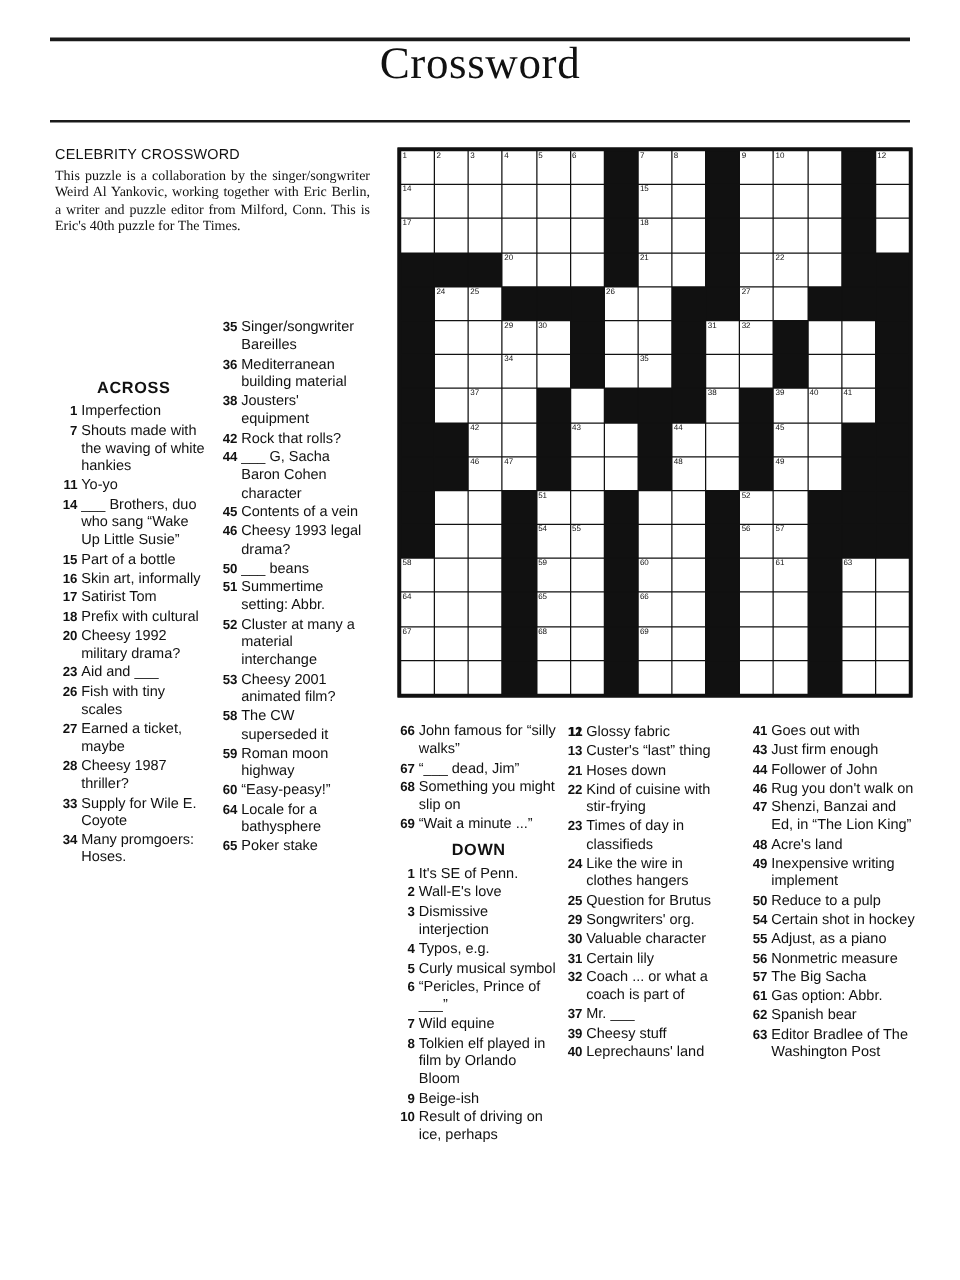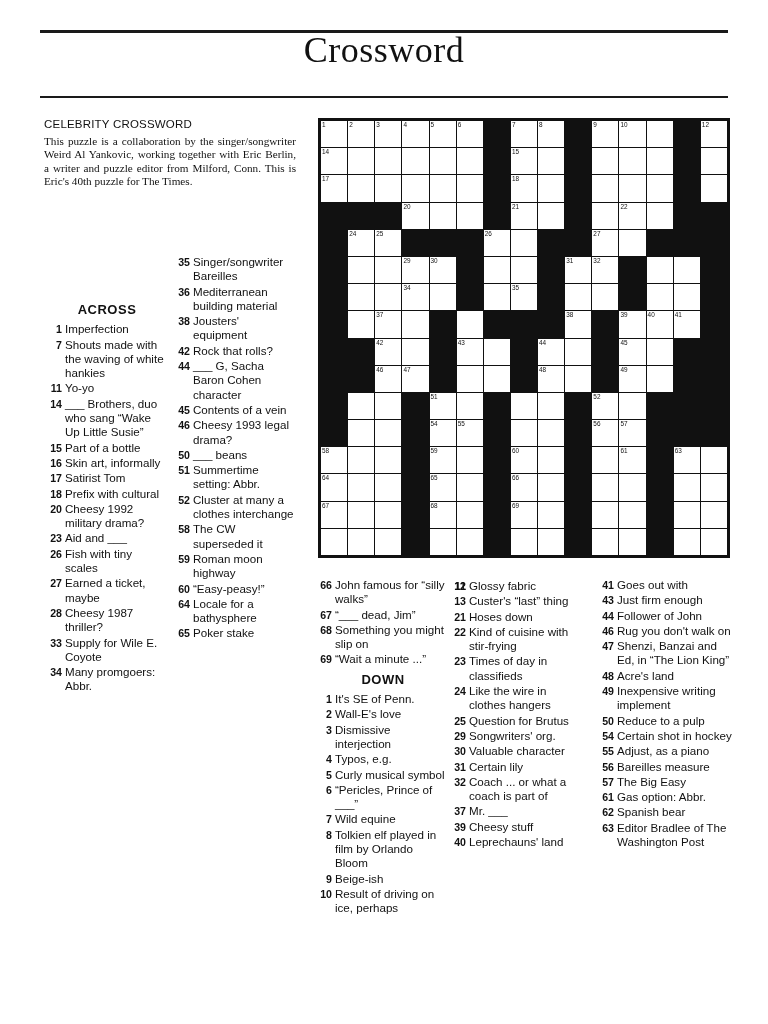--- a/index.html
+++ b/index.html
@@ -111,36 +111,37 @@
         <span class="clue"><span class="num">15</span><span>Part of a bottle</span></span>
         <span class="clue"><span class="num">16</span><span>Skin art, informally</span></span>
         <span class="clue"><span class="num">17</span><span>Satirist Tom</span></span>
         <span class="clue"><span class="num">18</span><span>Prefix with cultural</span></span>
         <span class="clue"><span class="num">20</span><span>Cheesy 1992 military drama?</span></span>
         <span class="clue"><span class="num">23</span><span>Aid and ___</span></span>
         <span class="clue"><span class="num">26</span><span>Fish with tiny scales</span></span>
         <span class="clue"><span class="num">27</span><span>Earned a ticket, maybe</span></span>
         <span class="clue"><span class="num">28</span><span>Cheesy 1987 thriller?</span></span>
         <span class="clue"><span class="num">33</span><span>Supply for Wile E. Coyote</span></span>
-        <span class="clue"><span class="num">34</span><span>Many promgoers: Abbr.</span></span>
+        <span class="clue"><span class="num">34</span><span>Many promgoers: Hoses.</span></span>
       </div>
   </div>
 
   <div class="clue-col" id="col2">
     <div id="col2-list">
         <span class="clue"><span class="num">35</span><span>Singer/songwriter Bareilles</span></span>
         <span class="clue"><span class="num">36</span><span>Mediterranean building material</span></span>
         <span class="clue"><span class="num">38</span><span>Jousters' equipment</span></span>
         <span class="clue"><span class="num">42</span><span>Rock that rolls?</span></span>
         <span class="clue"><span class="num">44</span><span>___ G, Sacha Baron Cohen character</span></span>
         <span class="clue"><span class="num">45</span><span>Contents of a vein</span></span>
         <span class="clue"><span class="num">46</span><span>Cheesy 1993 legal drama?</span></span>
         <span class="clue"><span class="num">50</span><span>___ beans</span></span>
         <span class="clue"><span class="num">51</span><span>Summertime setting: Abbr.</span></span>
-        <span class="clue"><span class="num">52</span><span>Cluster at many a clothes interchange</span></span>
+        <span class="clue"><span class="num">52</span><span>Cluster at many a material interchange</span></span>
+        <span class="clue"><span class="num">53</span><span>Cheesy 2001 animated film?</span></span>
         <span class="clue"><span class="num">58</span><span>The CW superseded it</span></span>
         <span class="clue"><span class="num">59</span><span>Roman moon highway</span></span>
         <span class="clue"><span class="num">60</span><span>“Easy-peasy!”</span></span>
         <span class="clue"><span class="num">64</span><span>Locale for a bathysphere</span></span>
         <span class="clue"><span class="num">65</span><span>Poker stake</span></span>
       </div>
   </div>
 
   <div class="clue-col" id="col3">
     <div id="col3-across">
@@ -189,22 +190,22 @@
         <span class="clue"><span class="num">41</span><span>Goes out with</span></span>
         <span class="clue"><span class="num">43</span><span>Just firm enough</span></span>
         <span class="clue"><span class="num">44</span><span>Follower of John</span></span>
         <span class="clue"><span class="num">46</span><span>Rug you don't walk on</span></span>
         <span class="clue"><span class="num">47</span><span>Shenzi, Banzai and Ed, in “The Lion King”</span></span>
         <span class="clue"><span class="num">48</span><span>Acre's land</span></span>
         <span class="clue"><span class="num">49</span><span>Inexpensive writing implement</span></span>
         <span class="clue"><span class="num">50</span><span>Reduce to a pulp</span></span>
         <span class="clue"><span class="num">54</span><span>Certain shot in hockey</span></span>
         <span class="clue"><span class="num">55</span><span>Adjust, as a piano</span></span>
-        <span class="clue"><span class="num">56</span><span>Bareilles measure</span></span>
-        <span class="clue"><span class="num">57</span><span>The Big Easy</span></span>
+        <span class="clue"><span class="num">56</span><span>Nonmetric measure</span></span>
+        <span class="clue"><span class="num">57</span><span>The Big Sacha</span></span>
         <span class="clue"><span class="num">61</span><span>Gas option: Abbr.</span></span>
         <span class="clue"><span class="num">62</span><span>Spanish bear</span></span>
         <span class="clue"><span class="num">63</span><span>Editor Bradlee of The Washington Post</span></span>
       </div>
   </div>
 
   <div class="grid" id="grid">
       <div class="cell">
         <span class="n">1</span>
       </div>

